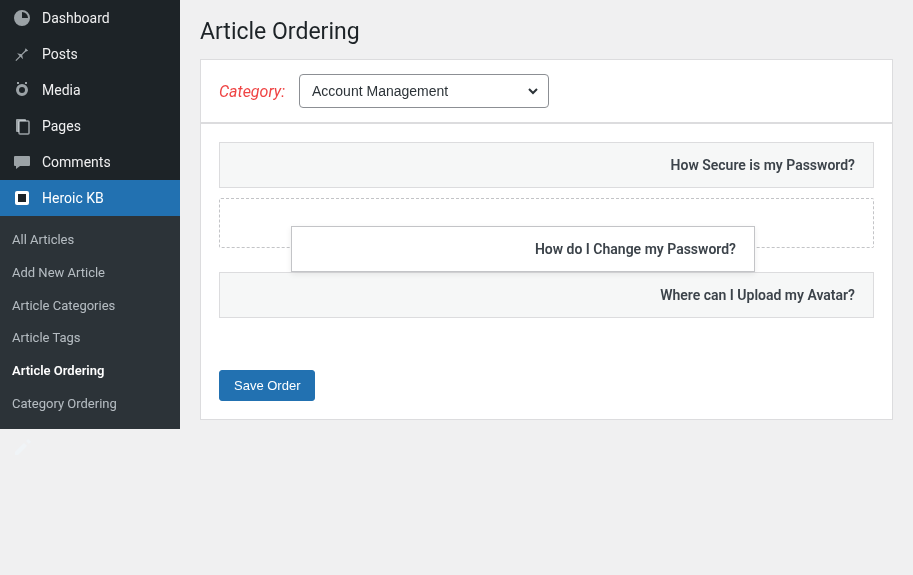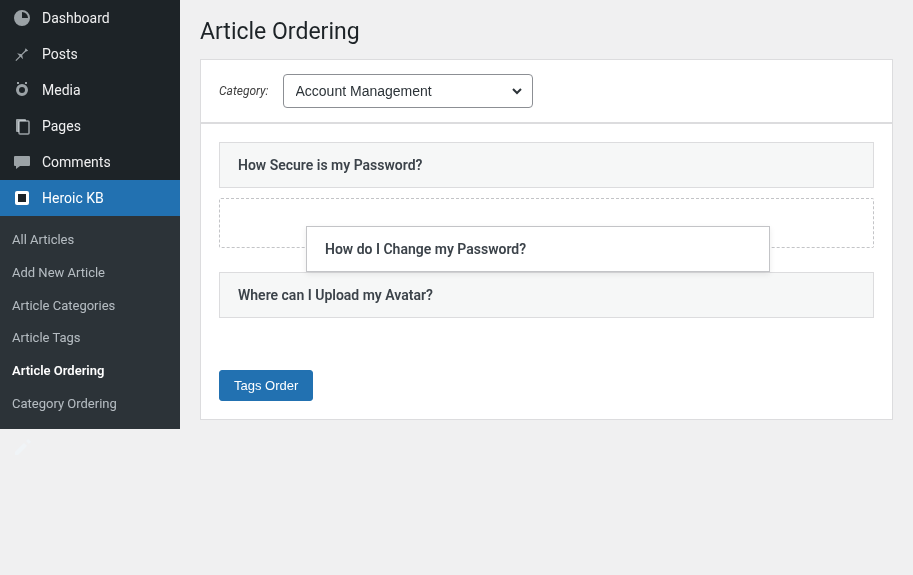--- a/index.html
+++ b/index.html
@@ -85,23 +85,23 @@
     }
     .category-bar {
       background: #fff;
       border: 1px solid #dcdcde;
       padding: 14px 18px;
       display: flex;
       align-items: center;
       gap: 14px;
     }
     .category-label {
-      color: #404040;
+      color: #ef4444;
       font-style: italic;
-      font-size: 12px;
+      font-size: 16px;
     }
     .select-wrap {
       position: relative;
       display: inline-block;
     }
     .category-select {
       appearance: none;
       -webkit-appearance: none;
       background: #fff;
       border: 1px solid #8c8f94;
@@ -119,20 +119,21 @@
       top: 50%;
       transform: translateY(-50%);
       pointer-events: none;
       color: #2c3338;
     }
     .sortable-panel {
       padding: 18px;
     }
     .sortable-list {
       margin-bottom: 4px;
+      text-align: right;
     }
     .sortable-item {
       background: #f6f7f7;
       border: 1px solid #dcdcde;
       padding: 14px 18px;
       margin-bottom: 10px;
       font-size: 14px;
       font-weight: 600;
       color: #3c434a;
       cursor: move;
@@ -142,21 +143,21 @@
       background: #fff;
       height: 50px;
       margin-bottom: 2px;
       border-radius: 2px;
     }
     .sortable-item.dragging {
       background: #fff;
       border: 1px solid #c3c4c7;
       box-shadow: 0 2px 6px rgba(0,0,0,0.08);
       position: relative;
-      left: 87px;
+      left: 72px;
       width: 464px;
       z-index: 10;
       margin-top: -24px;
       margin-bottom: 0;
     }
     .save-row {
       padding: 0 18px 18px 18px;
       margin-top: 24px;
     }
     .save-button {
@@ -269,16 +270,16 @@
   <div class="panel">
     <div class="sortable-panel">
       <div class="sortable-list">
         <div class="sortable-item">How Secure is my Password?</div>
         <div class="sortable-placeholder"></div>
         <div class="sortable-item dragging">How do I Change my Password?</div>
         <div class="sortable-item">Where can I Upload my Avatar?</div>
       </div>
     </div>
     <div class="save-row">
-      <button class="save-button">Tags Order</button>
+      <button class="save-button">Save Order</button>
     </div>
   </div>
 </div>
 
 </body></html>

